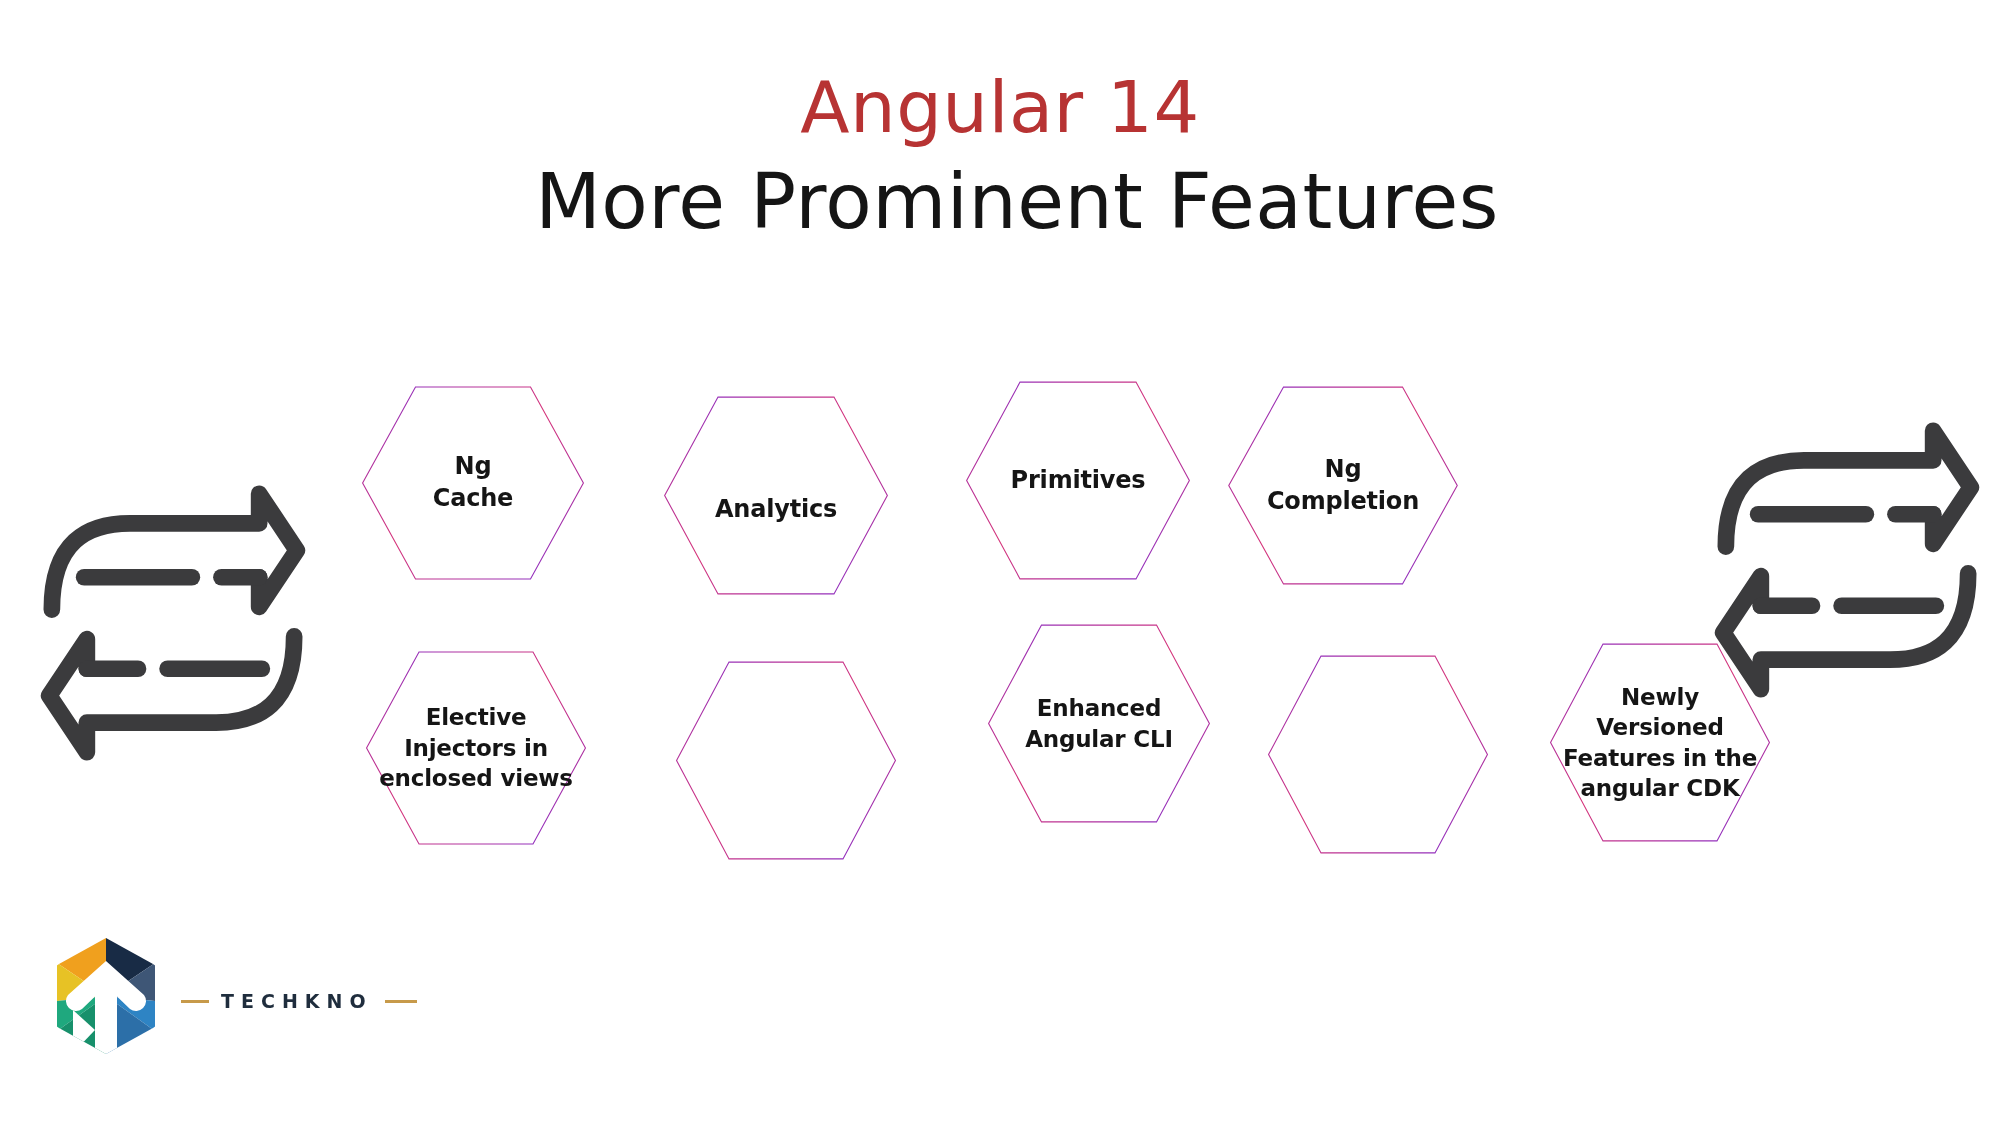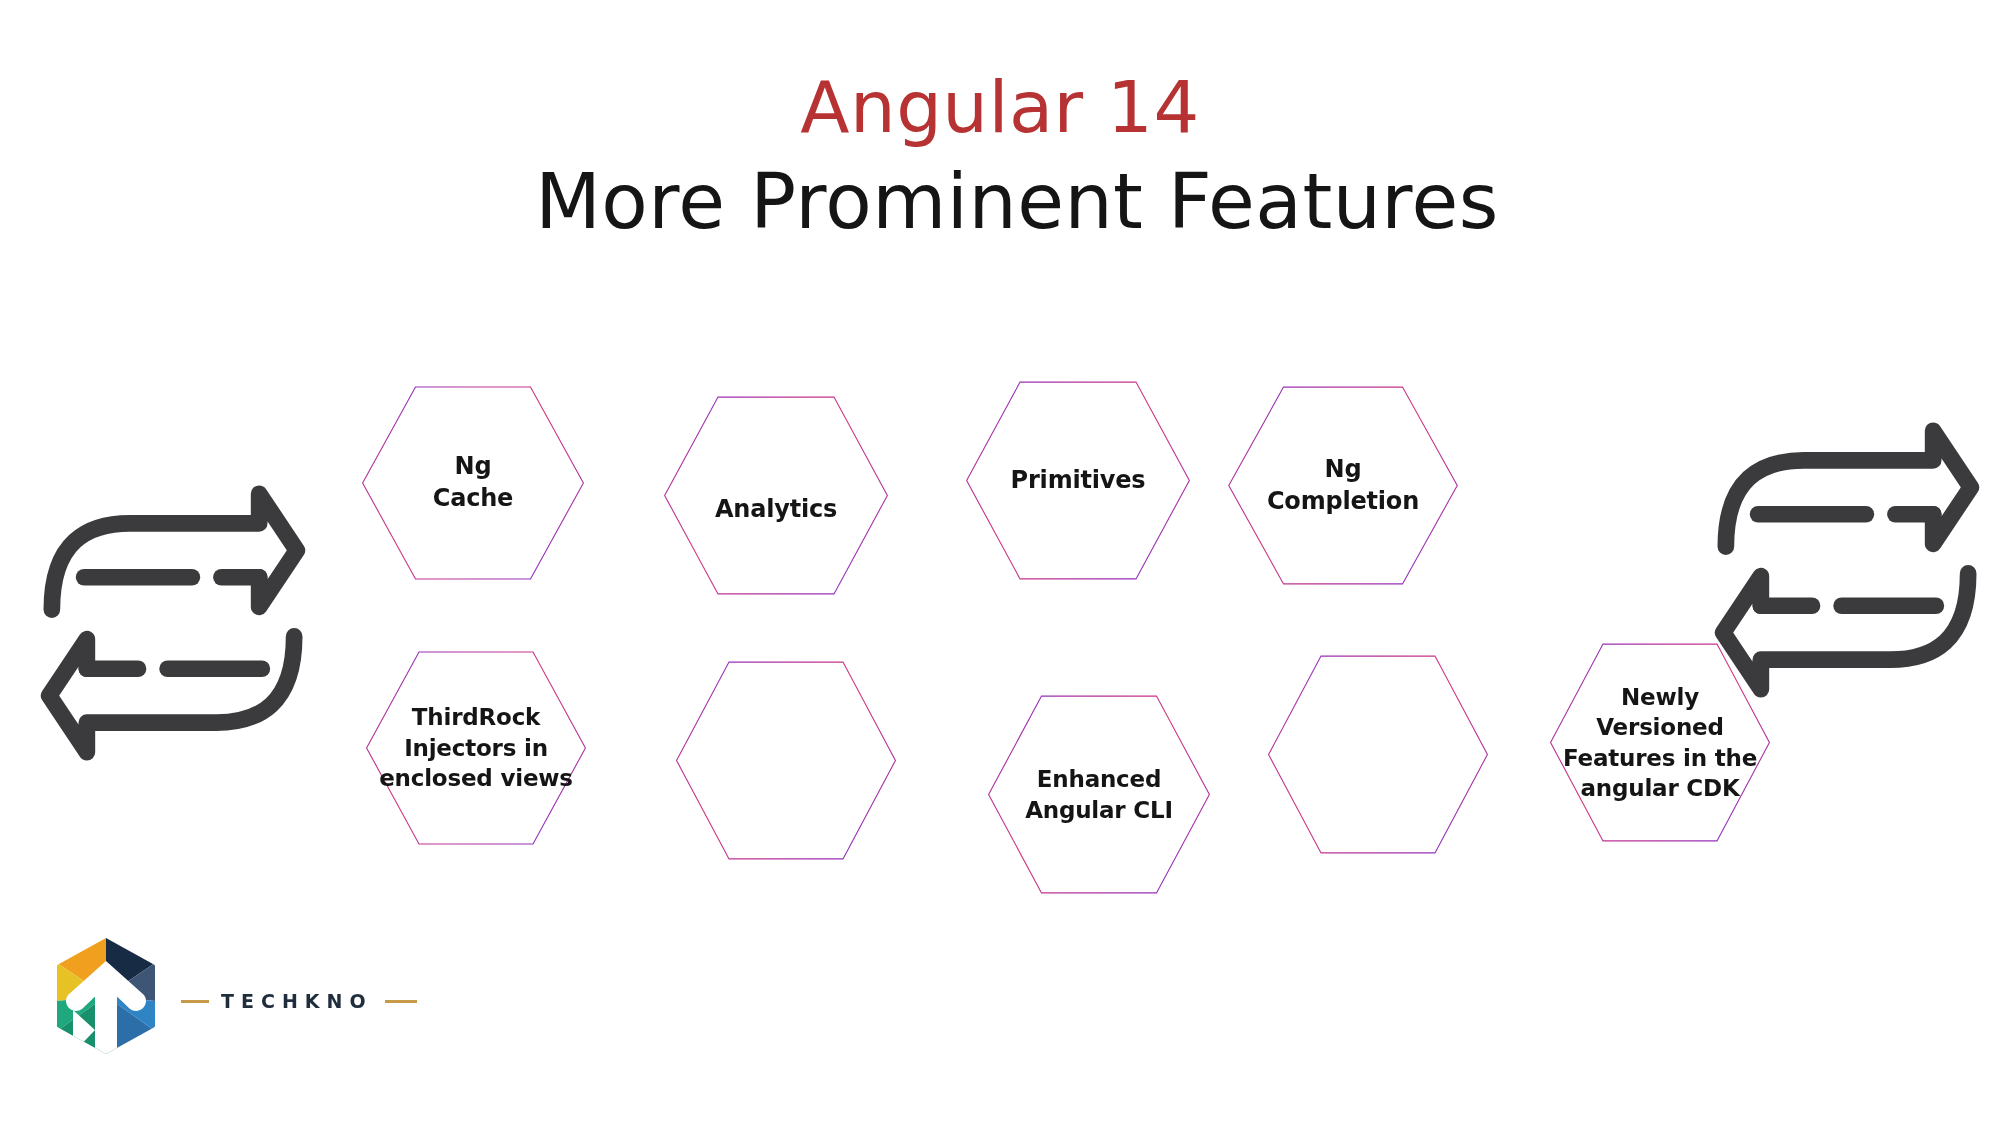--- a/index.html
+++ b/index.html
@@ -160,32 +160,32 @@
     <polygon points="25,2 75,2 98,50 75,98 25,98 2,50" fill="#ffffff" stroke="url(#hexgrad)" stroke-width="1.1" vector-effect="non-scaling-stroke"></polygon>
   </svg>
   <div class="hex-label" style="font-size: 24px; width: 272px;">Ng
 Completion</div>
 </div>
 
 <div class="hex" style="left: 362px; top: 648px; width: 228px; height: 200px;">
   <svg viewBox="0 0 100 100" preserveAspectRatio="none" width="228" height="200">
     <polygon points="25,2 75,2 98,50 75,98 25,98 2,50" fill="#ffffff" stroke="url(#hexgrad)" stroke-width="1.1" vector-effect="non-scaling-stroke"></polygon>
   </svg>
-  <div class="hex-label" style="font-size: 23px; width: 262px;">ThirdRock
+  <div class="hex-label" style="font-size: 23px; width: 262px;">Elective
 Injectors in
 enclosed views</div>
 </div>
 
 <div class="hex" style="left: 672px; top: 658px; width: 228px; height: 205px;">
   <svg viewBox="0 0 100 100" preserveAspectRatio="none" width="228" height="205">
     <polygon points="25,2 75,2 98,50 75,98 25,98 2,50" fill="#ffffff" stroke="url(#hexgrad)" stroke-width="1.1" vector-effect="non-scaling-stroke"></polygon>
   </svg>
 </div>
 
-<div class="hex" style="left: 984px; top: 692px; width: 230px; height: 205px;">
+<div class="hex" style="left: 984px; top: 621px; width: 230px; height: 205px;">
   <svg viewBox="0 0 100 100" preserveAspectRatio="none" width="230" height="205">
     <polygon points="25,2 75,2 98,50 75,98 25,98 2,50" fill="#ffffff" stroke="url(#hexgrad)" stroke-width="1.1" vector-effect="non-scaling-stroke"></polygon>
   </svg>
   <div class="hex-label" style="font-size: 23px; width: 264px;">Enhanced
 Angular CLI</div>
 </div>
 
 <div class="hex" style="left: 1264px; top: 652px; width: 228px; height: 205px;">
   <svg viewBox="0 0 100 100" preserveAspectRatio="none" width="228" height="205">
     <polygon points="25,2 75,2 98,50 75,98 25,98 2,50" fill="#ffffff" stroke="url(#hexgrad)" stroke-width="1.1" vector-effect="non-scaling-stroke"></polygon>

